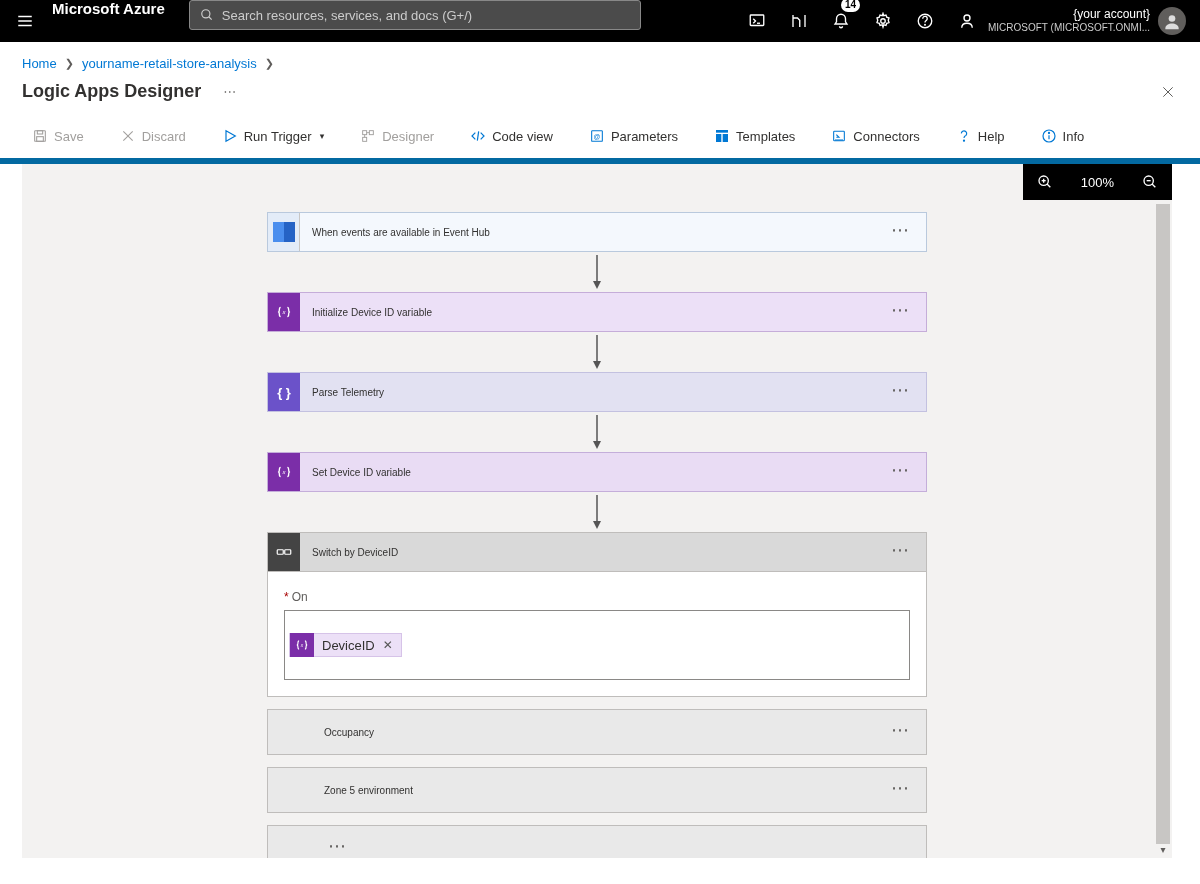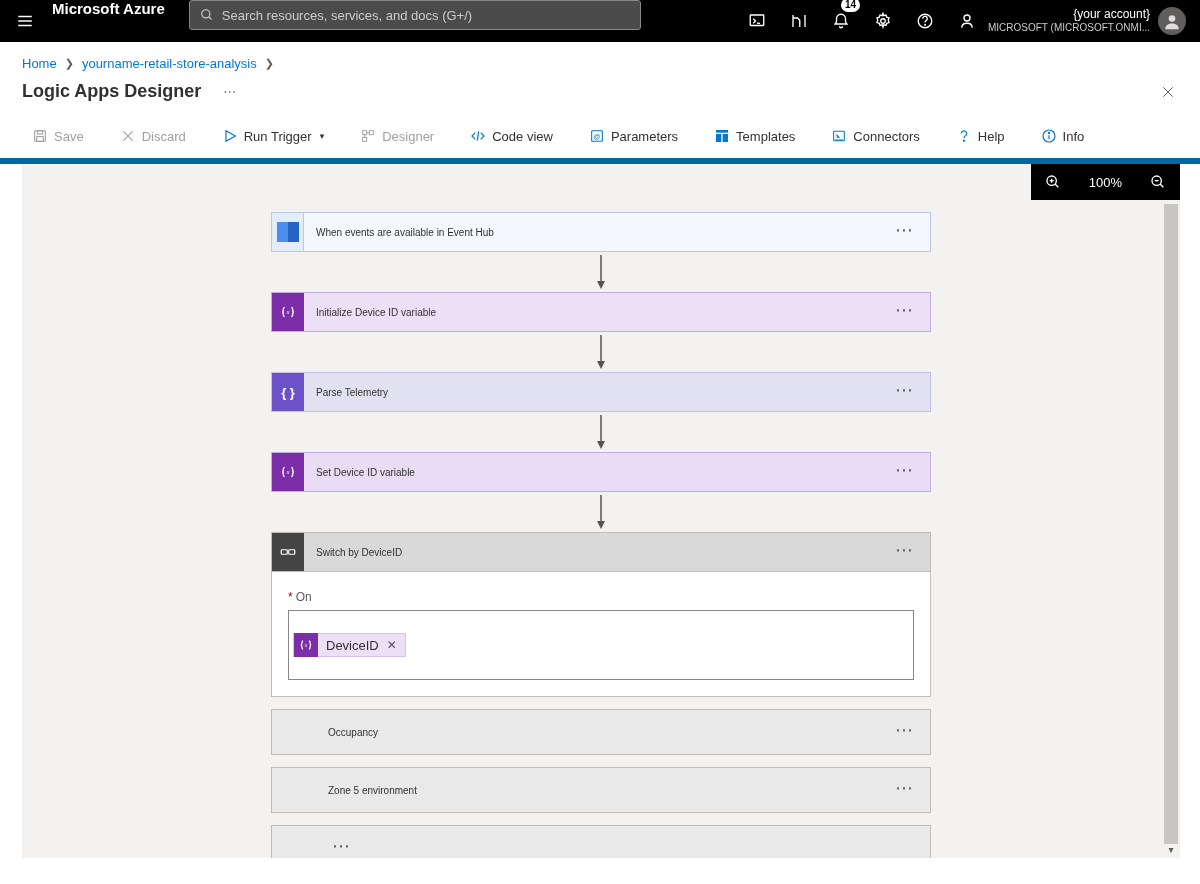--- a/index.html
+++ b/index.html
@@ -36,21 +36,21 @@
   .closex svg { width:16px; height:16px; }
 
   
   .toolbar { padding: 6px 22px 10px; display:flex; align-items:center; gap:16px; border-bottom:6px solid #0369a1; flex-wrap:wrap;}
   .tbtn { display:flex; align-items:center; gap:6px; padding:4px 10px; cursor:pointer; color:#323130; font-size:13px; }
   .tbtn.disabled { color:#a19f9d; }
   .tbtn svg { width:16px; height:16px; }
   .tbtn .caretdown { font-size:9px; margin-left:2px;}
 
   
-  .canvaswrap { position:relative; margin-left:22px; margin-right:20px; height: calc(100% - 190px);}
+  .canvaswrap { position:relative; margin-left:22px; margin-right:28px; height: calc(100% - 190px);}
   .canvas { background:#f3f2f1; border:0; height:100%; overflow:auto; position:relative; }
   .zoomctl { position:absolute; top:0; right:0; background:#000; color:#fff; display:flex; align-items:center; height:36px; z-index:2;}
   .zoomctl div { padding:0 14px; display:flex; align-items:center; height:100%; cursor:pointer; font-size:13px;}
   .zoomctl svg { width:16px; height:16px; }
   .scrollbar { position:absolute; right:2px; top:40px; width:14px; height:650px; background:transparent; }
   .scrollthumb { width:14px; height:640px; background:#c8c6c4; }
   .scrollarrow { position:absolute; right:2px; bottom:2px; width:14px; height:14px; color:#605e5c; font-size:10px; display:flex; align-items:center; justify-content:center; cursor:pointer;}
 
   
   .flow { width:660px; margin:48px auto 40px; }

